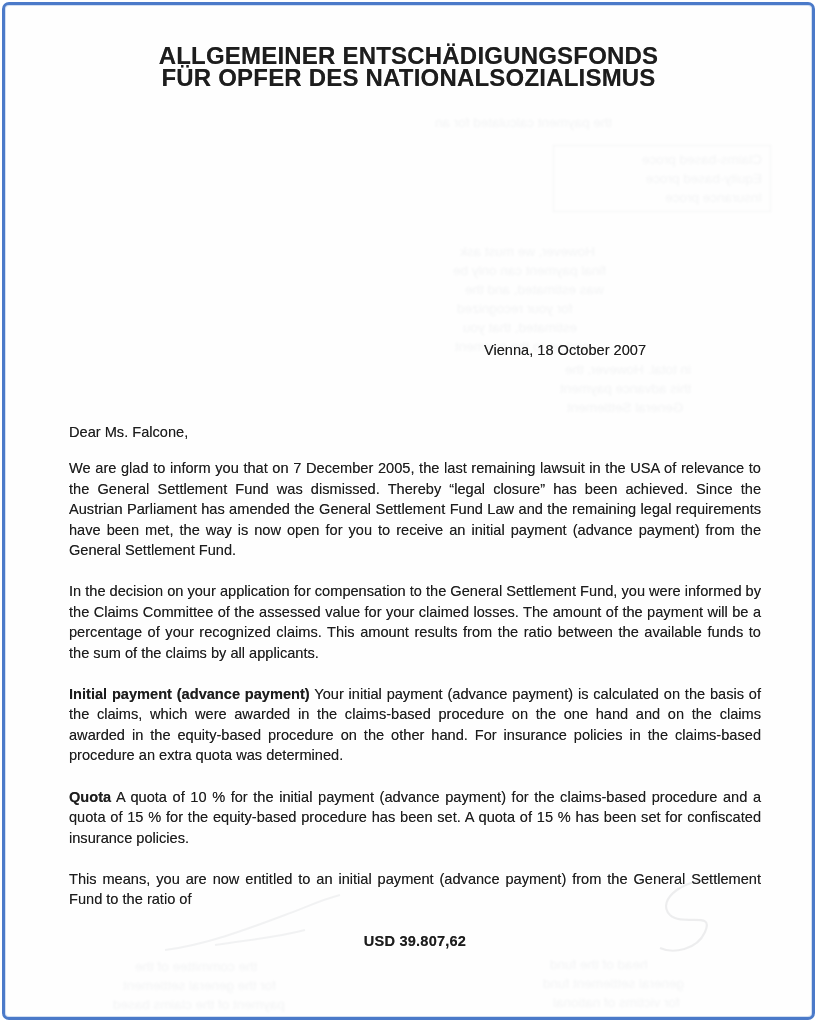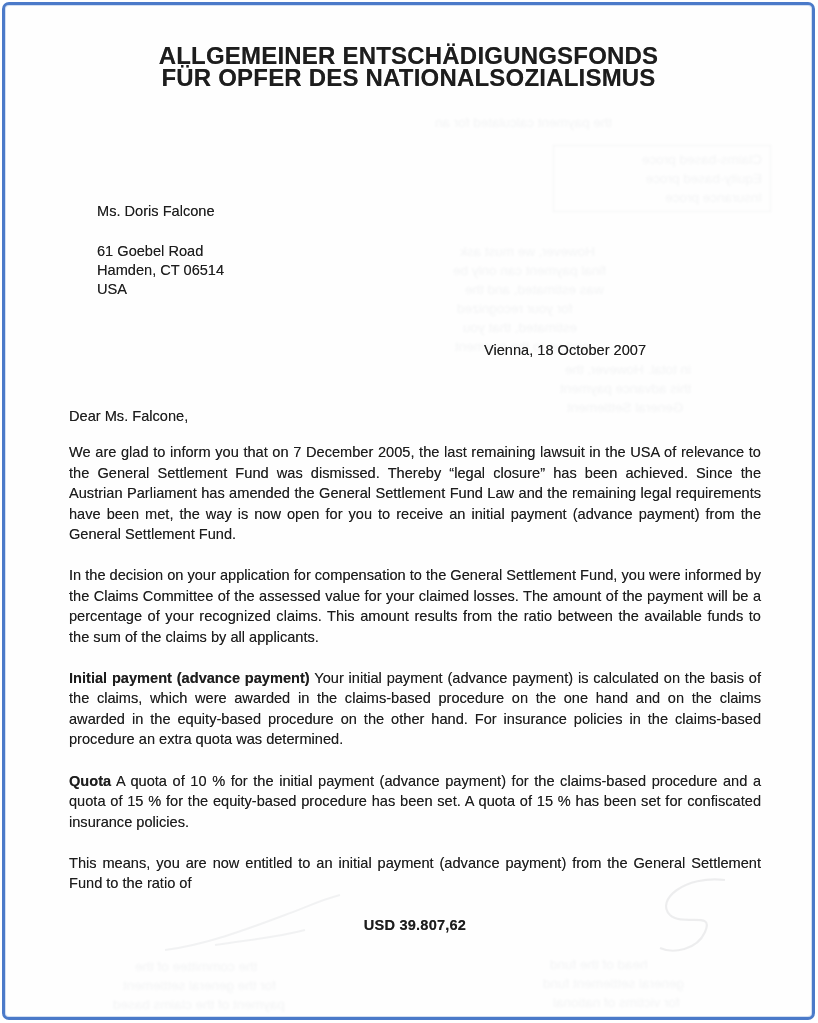--- a/index.html
+++ b/index.html
@@ -18,21 +18,21 @@
   
   .letterhead{position:absolute;top:40px;left:0;right:0;text-align:center;}
   .letterhead .big{font-size:24px;font-weight:bold;line-height:22px;letter-spacing:.2px;}
   .letterhead .sub{font-size:13px;margin-top:3px;letter-spacing:.1px;}
   
   .address{position:absolute;left:92px;top:197px;font-size:14.6px;line-height:19px;}
   .address .name{margin-bottom:21px;}
   
   .dateline{position:absolute;left:479px;top:337px;font-size:14.6px;}
   
-  .content{position:absolute;left:64px;top:401px;width:692px;font-size:14.6px;line-height:20.4px;}
+  .content{position:absolute;left:64px;top:417px;width:692px;font-size:14.6px;line-height:20.4px;}
   .content .salutation{margin:0 0 16px 0;}
   .content p{margin:0 0 21px 0;text-align:justify;}
   .content .amount{text-align:center;font-weight:bold;margin-top:2px;letter-spacing:.2px;}
   .lead{font-weight:bold;}
   
   .ghost{
     position:absolute;color:#6b7884;opacity:.075;filter:blur(1.1px);
     transform:scaleX(-1);font-size:13.5px;line-height:19px;text-align:left;
     pointer-events:none;white-space:nowrap;
   }
@@ -75,26 +75,20 @@
   </svg>
   <svg class="ghost-sig" style="top:885px;left:150px;opacity:.1;" width="200" height="80" viewBox="0 0 200 80">
     <path d="M10 60 C 50 55, 90 40, 130 25 C 150 18, 165 10, 185 5 M60 55 C 90 50, 120 48, 150 40" fill="none" stroke="#8a8f96" stroke-width="2"></path>
   </svg>
 
   <div class="letterhead ink">
     <div class="big">ALLGEMEINER ENTSCHÄDIGUNGSFONDS</div>
     <div class="big">FÜR OPFER DES NATIONALSOZIALISMUS</div>
   </div>
 
-  <div class="address ink">
-    <div class="name">Ms. Doris Falcone</div>
-    <div>61 Goebel Road</div>
-    <div>Hamden, CT 06514</div>
-    <div>USA</div>
-  </div>
 
   <div class="dateline ink">Vienna, 18 October 2007</div>
 
   <div class="content ink">
     <div class="salutation">Dear Ms. Falcone,</div>
 
     <p>We are glad to inform you that on 7 December 2005, the last remaining lawsuit in the USA of relevance to the General Settlement Fund was dismissed. Thereby “legal closure” has been achieved. Since the Austrian Parliament has amended the General Settlement Fund Law and the remaining legal requirements have been met, the way is now open for you to receive an initial payment (advance payment) from the General Settlement Fund.</p>
 
     <p>In the decision on your application for compensation to the General Settlement Fund, you were informed by the Claims Committee of the assessed value for your claimed losses. The amount of the payment will be a percentage of your recognized claims. This amount results from the ratio between the available funds to the sum of the claims by all applicants.</p>
 

